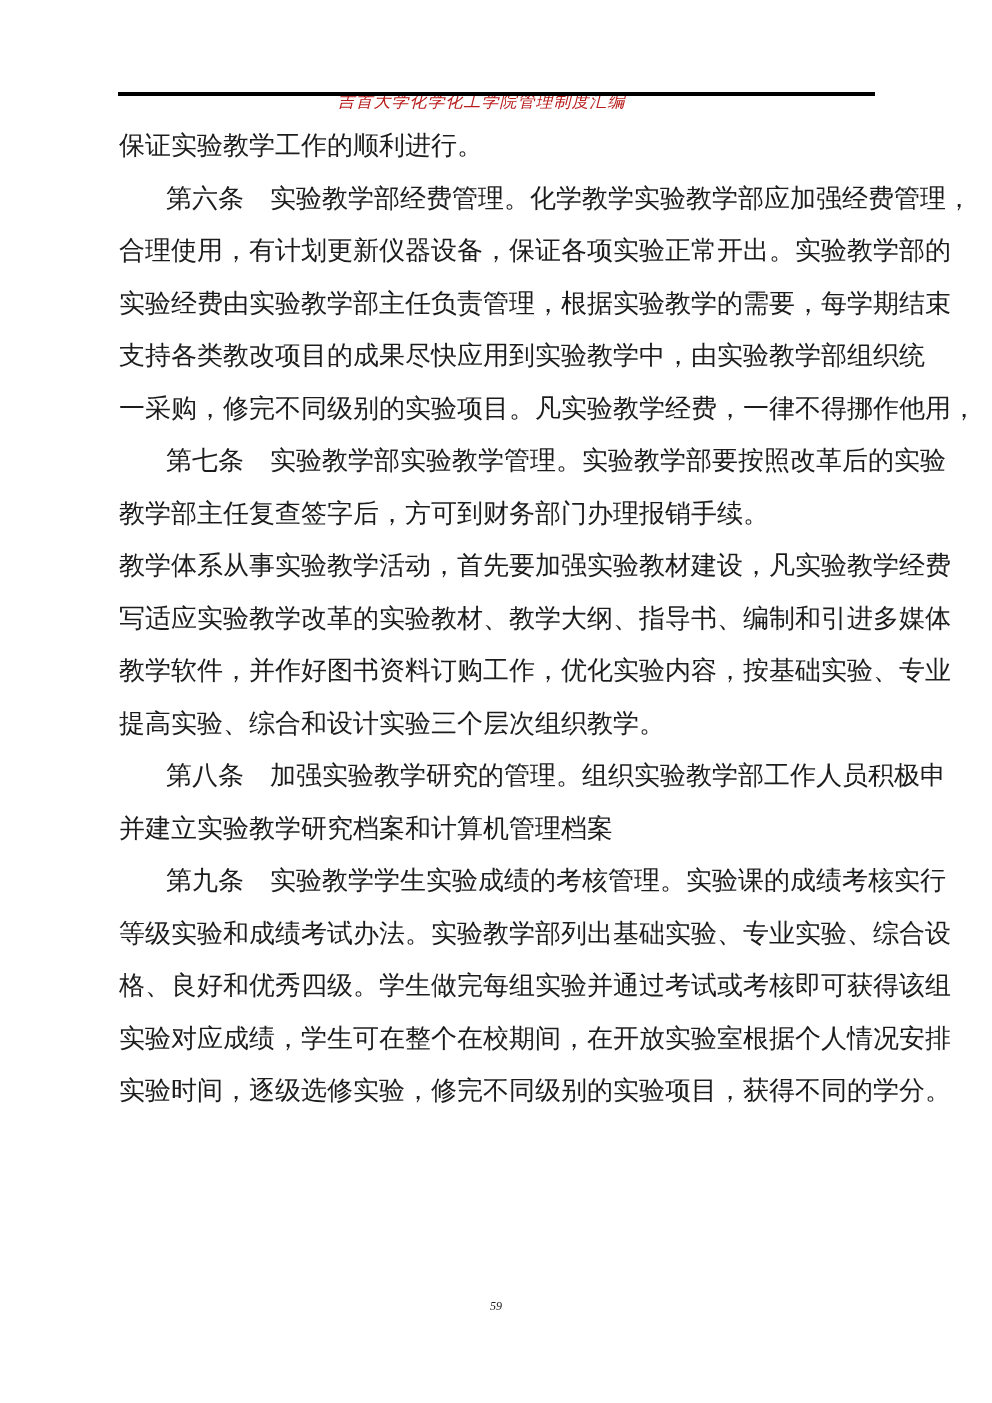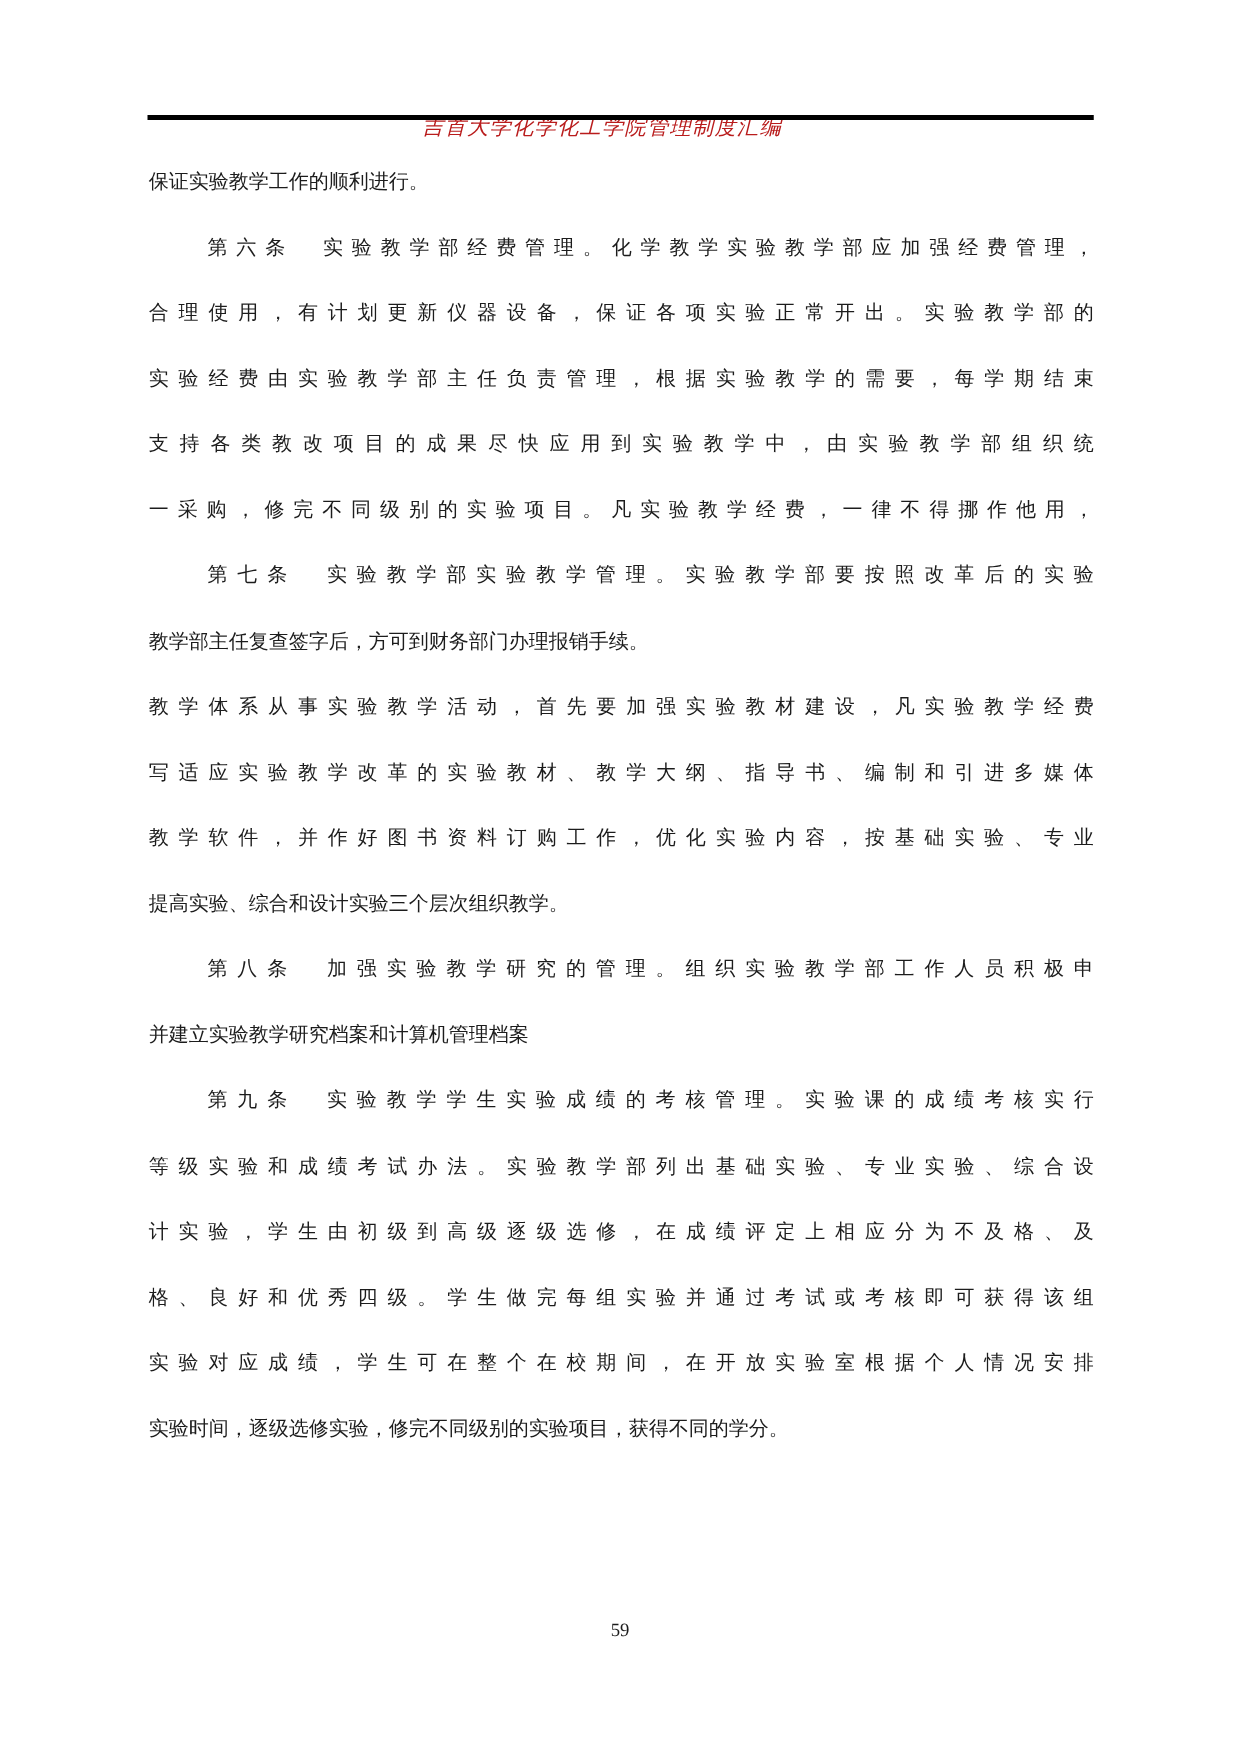--- a/index.html
+++ b/index.html
@@ -41,43 +41,44 @@
   
   .content {
     position: absolute;
     top: 120px;
     left: 119px;
     width: 756px;
   }
   .ln {
     height: 52.5px;
     line-height: 52.5px;
-    font-size: 16px;
+    font-size: 26px;
     text-align: justify;
     text-align-last: justify;
     white-space: nowrap;
     letter-spacing: 0;
   }
   .ln.indent {
     text-indent: 47px;
   }
   .ln.end {
     text-align-last: left;
   }
   
   .footer {
     position: absolute;
     top: 1296px;
     left: 0;
     width: 992px;
     text-align: center;
   }
   .page-number {
-    font-size: 15px;
+    font-size: 12px;
     color: #1c1c1c;
+    font-style: italic;
   }
 </style>
 </head>
 <body>
 
 <div class="page">
 
   <div class="header-title">吉首大学化学化工学院管理制度汇编</div>
   <div class="header-rule"></div>
 
@@ -91,21 +92,20 @@
     <div class="ln indent">第七条　实验教学部实验教学管理。实验教学部要按照改革后的实验</div>
     <div class="ln end">教学部主任复查签字后，方可到财务部门办理报销手续。</div>
     <div class="ln">教学体系从事实验教学活动，首先要加强实验教材建设，凡实验教学经费</div>
     <div class="ln">写适应实验教学改革的实验教材、教学大纲、指导书、编制和引进多媒体</div>
     <div class="ln">教学软件，并作好图书资料订购工作，优化实验内容，按基础实验、专业</div>
     <div class="ln end">提高实验、综合和设计实验三个层次组织教学。</div>
     <div class="ln indent">第八条　加强实验教学研究的管理。组织实验教学部工作人员积极申</div>
     <div class="ln end">并建立实验教学研究档案和计算机管理档案</div>
     <div class="ln indent">第九条　实验教学学生实验成绩的考核管理。实验课的成绩考核实行</div>
     <div class="ln">等级实验和成绩考试办法。实验教学部列出基础实验、专业实验、综合设</div>
-    <div class="ln">计实验，学生由初级到高级逐级选修，在成绩评定上相应分为不及格、及</div>
     <div class="ln">格、良好和优秀四级。学生做完每组实验并通过考试或考核即可获得该组</div>
     <div class="ln">实验对应成绩，学生可在整个在校期间，在开放实验室根据个人情况安排</div>
     <div class="ln end">实验时间，逐级选修实验，修完不同级别的实验项目，获得不同的学分。</div>
   </div>
 
   <div class="footer">
     <span class="page-number">59</span>
   </div>
 
 </div>

